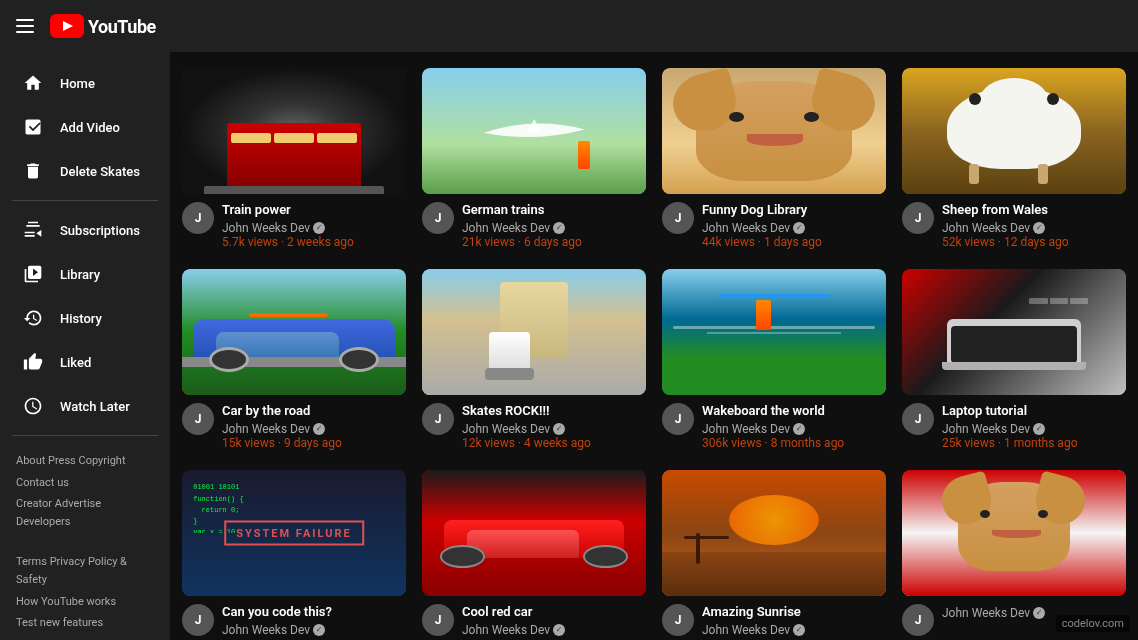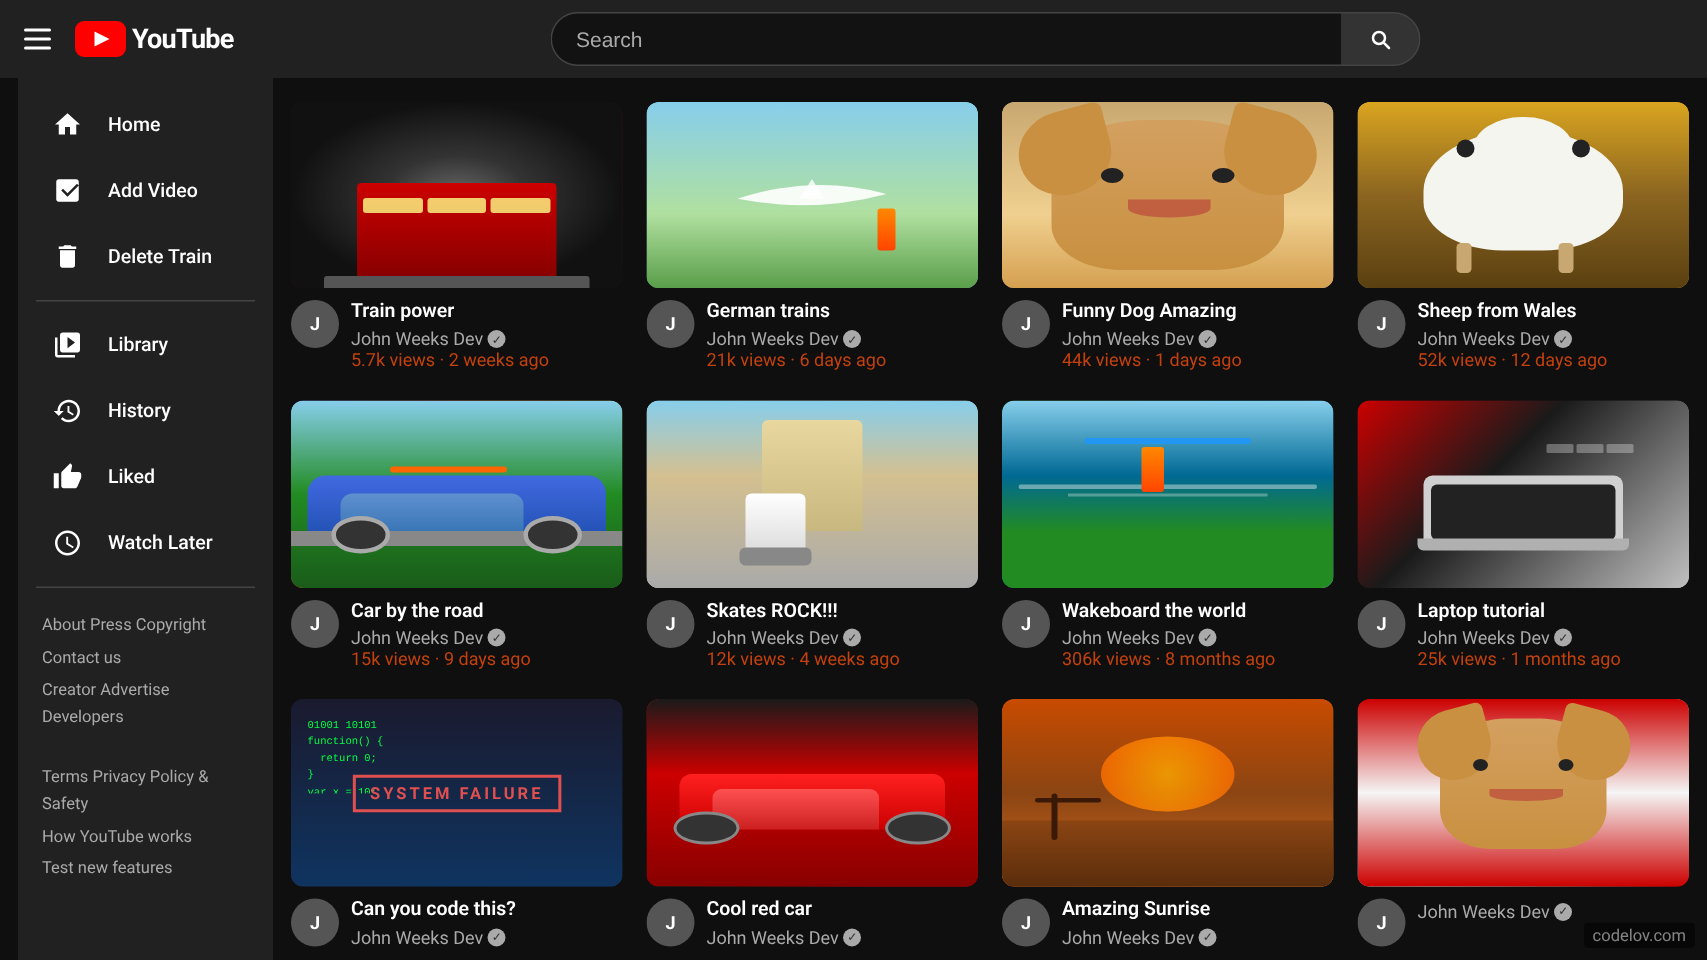--- a/index.html
+++ b/index.html
@@ -94,21 +94,20 @@
       align-items: center;
       justify-content: center;
     }
     .search-btn svg { fill: #fff; }
 
     
     .main-body {
       display: flex;
       flex: 1;
       overflow: hidden;
-      padding-left: 12px;
     }
 
     
     .sidebar {
       width: 170px;
       background: #212121;
       flex-shrink: 0;
       overflow-y: auto;
       padding: 8px 0;
     }
@@ -284,28 +283,20 @@
         <span></span>
     </div>
     <div class="youtube-logo">
       <svg class="yt-icon" viewBox="0 0 34 24">
         <rect width="34" height="24" rx="6" fill="#ff0000"></rect>
         <polygon points="13,7 13,17 23,12" fill="#fff"></polygon>
       </svg>
       <span class="yt-text">YouTube</span>
     </div>
   </div>
-  <div class="search-bar">
-    <input class="search-input" type="text" placeholder="Search" style="">
-    <button class="search-btn">
-      <svg width="16" height="16" viewBox="0 0 24 24">
-        <path d="M21 21l-4.35-4.35M17 11A6 6 0 1 1 5 11a6 6 0 0 1 12 0z" stroke="#fff" stroke-width="2.5" fill="none" stroke-linecap="round"></path>
-      </svg>
-    </button>
-  </div>
 </header>
 
 <div class="main-body">
 
   <nav class="sidebar">
 
     <div class="sidebar-item">
       <span class="icon">
         <svg width="20" height="20" viewBox="0 0 24 24" fill="white">
             <path d="M10 20v-6h4v6h5v-8h3L12 3 2 12h3v8z"></path>
@@ -320,25 +311,33 @@
           </svg>
       </span>
       <span class="label">Add Video</span>
     </div>
     <div class="sidebar-item">
       <span class="icon">
         <svg width="20" height="20" viewBox="0 0 24 24" fill="white">
             <path d="M6 19c0 1.1.9 2 2 2h8c1.1 0 2-.9 2-2V7H6v12zM19 4h-3.5l-1-1h-5l-1 1H5v2h14V4z"></path>
           </svg>
       </span>
-      <span class="label">Delete Train</span>
+      <span class="label">Delete Skates</span>
     </div>
 
     <div class="sidebar-divider"></div>
 
+    <div class="sidebar-item">
+      <span class="icon">
+        <svg width="20" height="20" viewBox="0 0 24 24" fill="white">
+            <path d="M20 8H4V6h16v2zm-2-6H6v2h12V2zm4 10v8l-6-4 6-4zm-8 4H2v-2h12v2zm0 4H2v-2h12v2z"></path>
+          </svg>
+      </span>
+      <span class="label">Subscriptions</span>
+    </div>
     <div class="sidebar-item">
       <span class="icon">
         <svg width="20" height="20" viewBox="0 0 24 24" fill="white">
             <path d="M4 6H2v14c0 1.1.9 2 2 2h14v-2H4V6zm16-4H8c-1.1 0-2 .9-2 2v12c0 1.1.9 2 2 2h12c1.1 0 2-.9 2-2V4c0-1.1-.9-2-2-2zm-8 12.5v-9l6 4.5-6 4.5z"></path>
           </svg>
       </span>
       <span class="label">Library</span>
     </div>
     <div class="sidebar-item">
       <span class="icon">
@@ -439,21 +438,21 @@
     <div style="position:absolute;top:5%;left:5%;width:28%;height:45%;background:#c89040;border-radius:50% 10% 50% 50%;transform:rotate(-15deg)"></div>
     <div style="position:absolute;top:5%;right:5%;width:28%;height:45%;background:#c89040;border-radius:10% 50% 50% 50%;transform:rotate(15deg)"></div>
     <div style="position:absolute;top:35%;left:30%;width:15px;height:10px;background:#222;border-radius:50%"></div>
     <div style="position:absolute;top:35%;right:30%;width:15px;height:10px;background:#222;border-radius:50%"></div>
     <div style="position:absolute;top:52%;left:38%;width:25%;height:12px;background:#c06040;border-radius:0 0 50% 50%"></div>
   </div>
     </div>
     <div class="video-info">
       <div class="avatar">J</div>
       <div class="video-meta">
-        <div class="video-title">Funny Dog Amazing</div>
+        <div class="video-title">Funny Dog Library</div>
         <div class="video-channel">
           John Weeks Dev
           <span class="verified-icon">✓</span>
         </div>
         <div class="video-views">44k views · 1 days ago</div>
       </div>
     </div>
   </div>
         <div class="video-card">
     <div class="video-thumbnail thumb-sheep">

